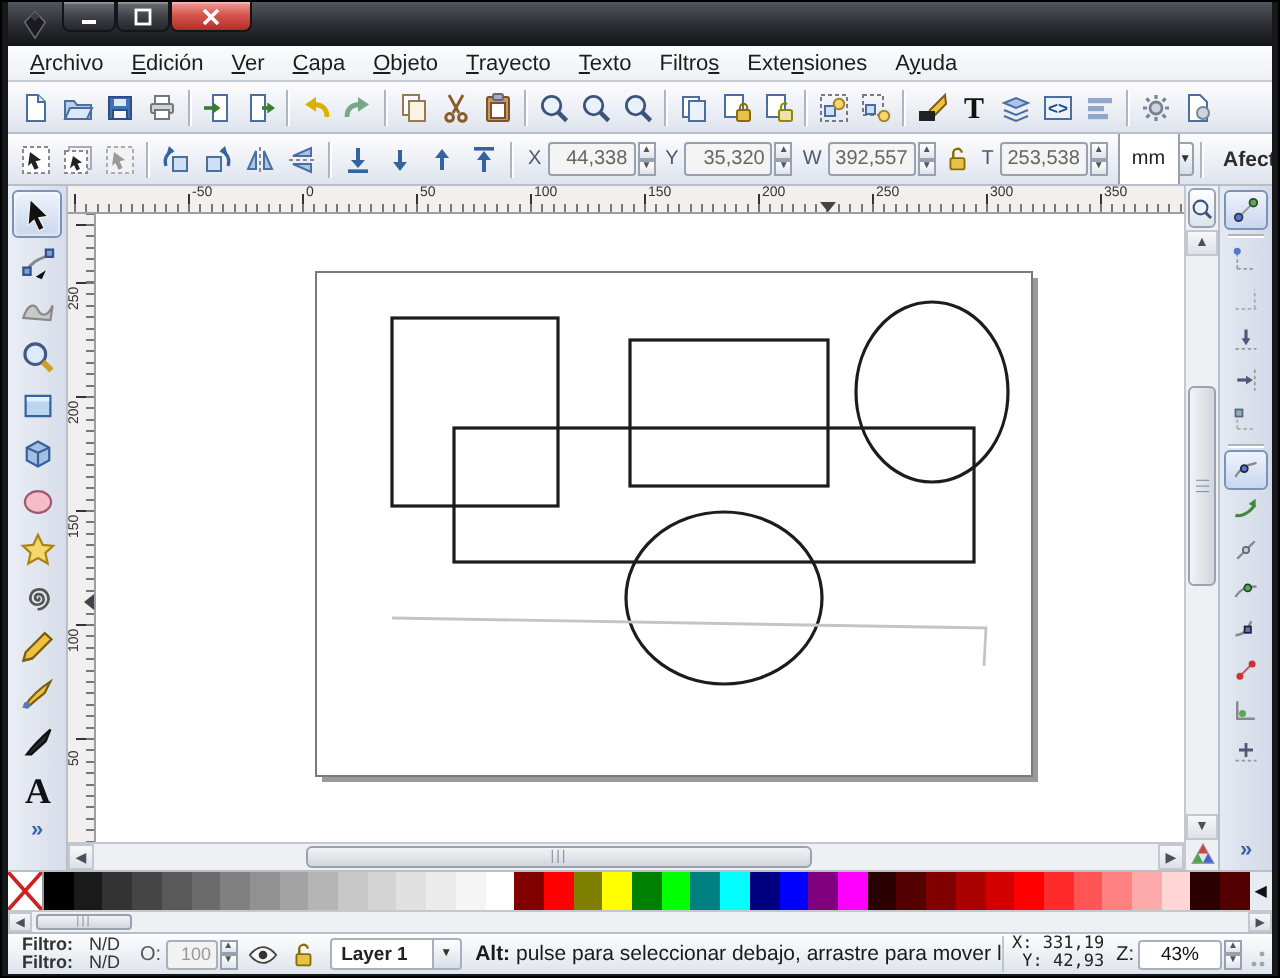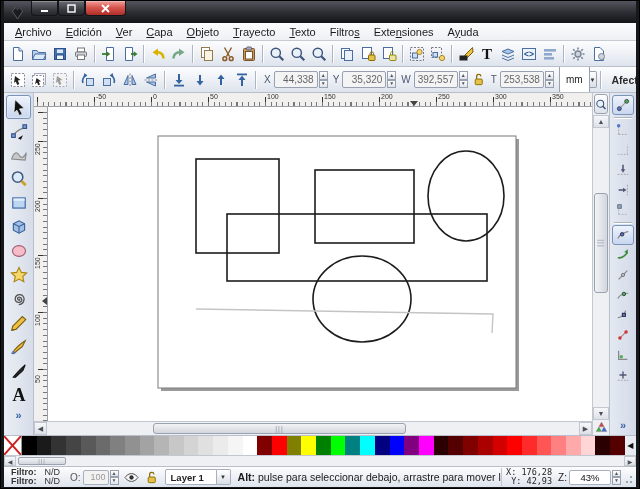--- a/index.html
+++ b/index.html
@@ -832,21 +832,21 @@
     <span class="mini-icon">
       <svg viewBox="0 0 16 16">
             <rect x="4.5" y="7.5" width="7.5" height="6" rx="1" fill="#e7c24a" stroke="#8a6d00"></rect>
             <path d="M6 7.5V5.2A2.3 2.3 0 0110.6 4.6" fill="none" stroke="#8a6d00" stroke-width="1.3"></path>
           </svg>
     </span>
     <span class="layerbox">Layer 1</span>
     <span class="layerdd">▼</span>
     <span class="hint"><b>Alt:</b><span> pulse para seleccionar debajo, arrastre para mover la selección</span></span>
     <span class="coords">
-      <div><span>X:</span> <span>176,28</span></div>
+      <div><span>X:</span> <span>331,19</span></div>
       <div><span>Y:</span> <span>42,93</span></div>
     </span>
     <span class="zl">Z:</span>
     <span class="zbox">43%</span>
     <span class="spinarr" style="height:15px">
           <span>▲</span>
           <span>▼</span>
         </span>
     <span class="grip"></span>
   </div>

